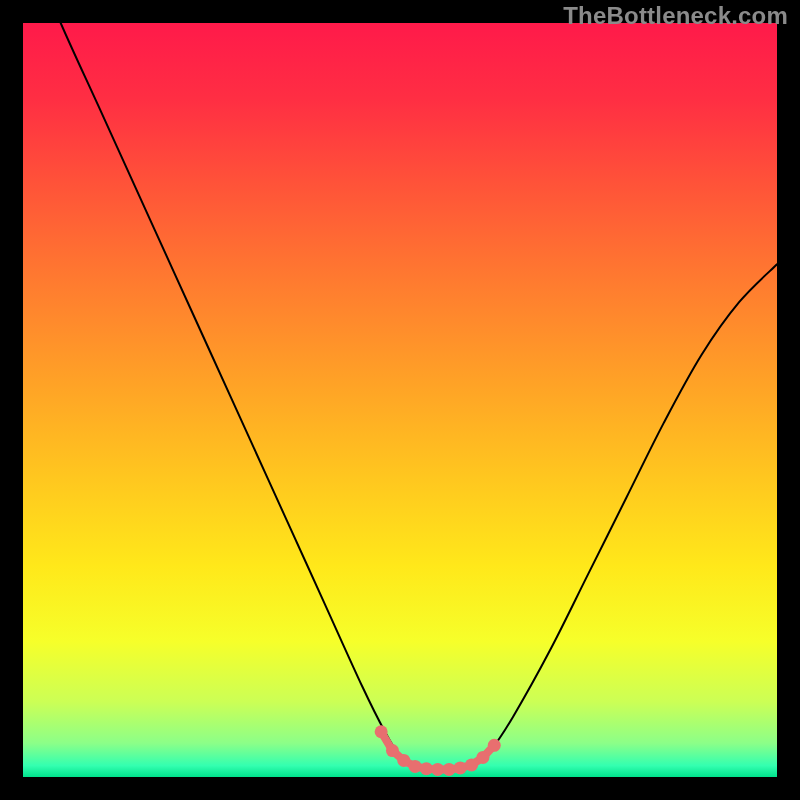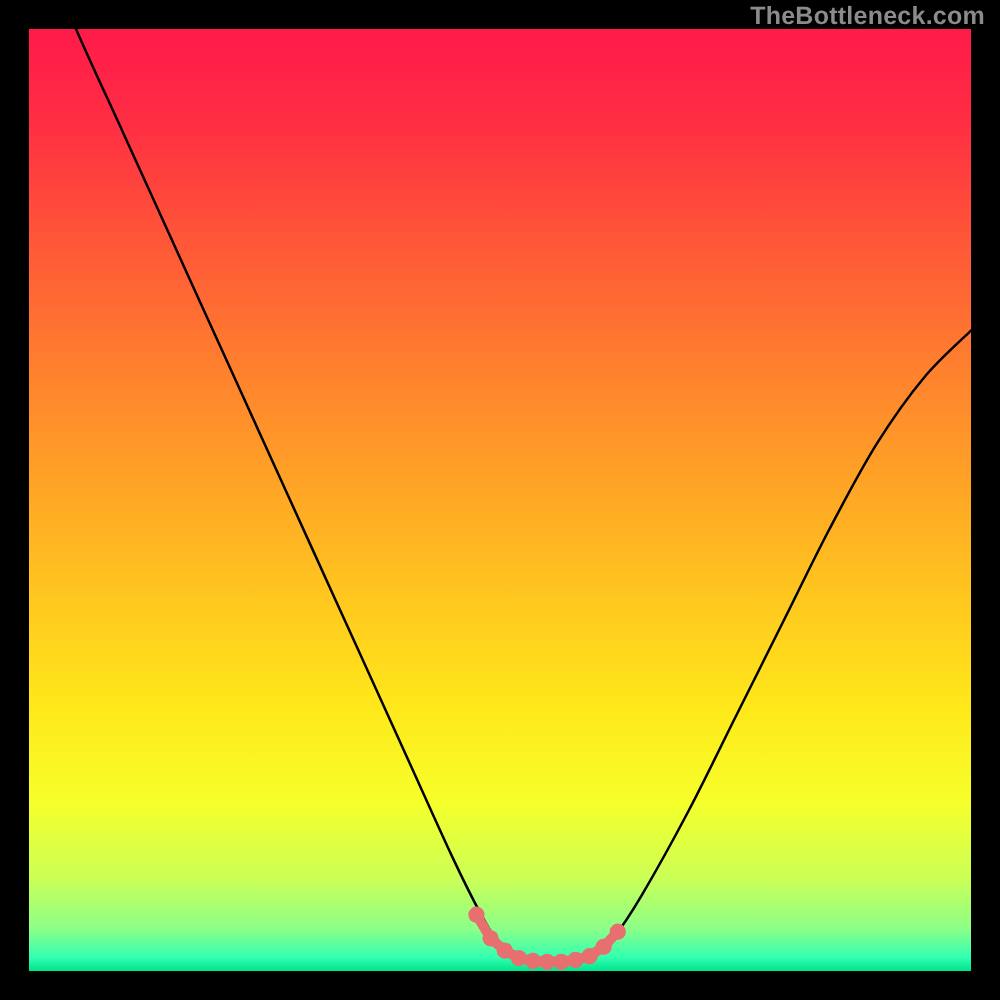--- a/index.html
+++ b/index.html
@@ -38,21 +38,21 @@
     left: 0;
     top: 0;
     width: 754px;
     height: 754px;
   }
   .watermark {
     position: absolute;
     top: 2px;
     right: 12px;
     font-family: Arial, Helvetica, sans-serif;
-    font-size: 20px;
+    font-size: 24px;
     font-weight: 600;
     color: #8b8b8b;
     letter-spacing: 0.2px;
   }
 </style>
 </head>
 <body>
 
 <div class="frame">
   <div class="plot-area">

